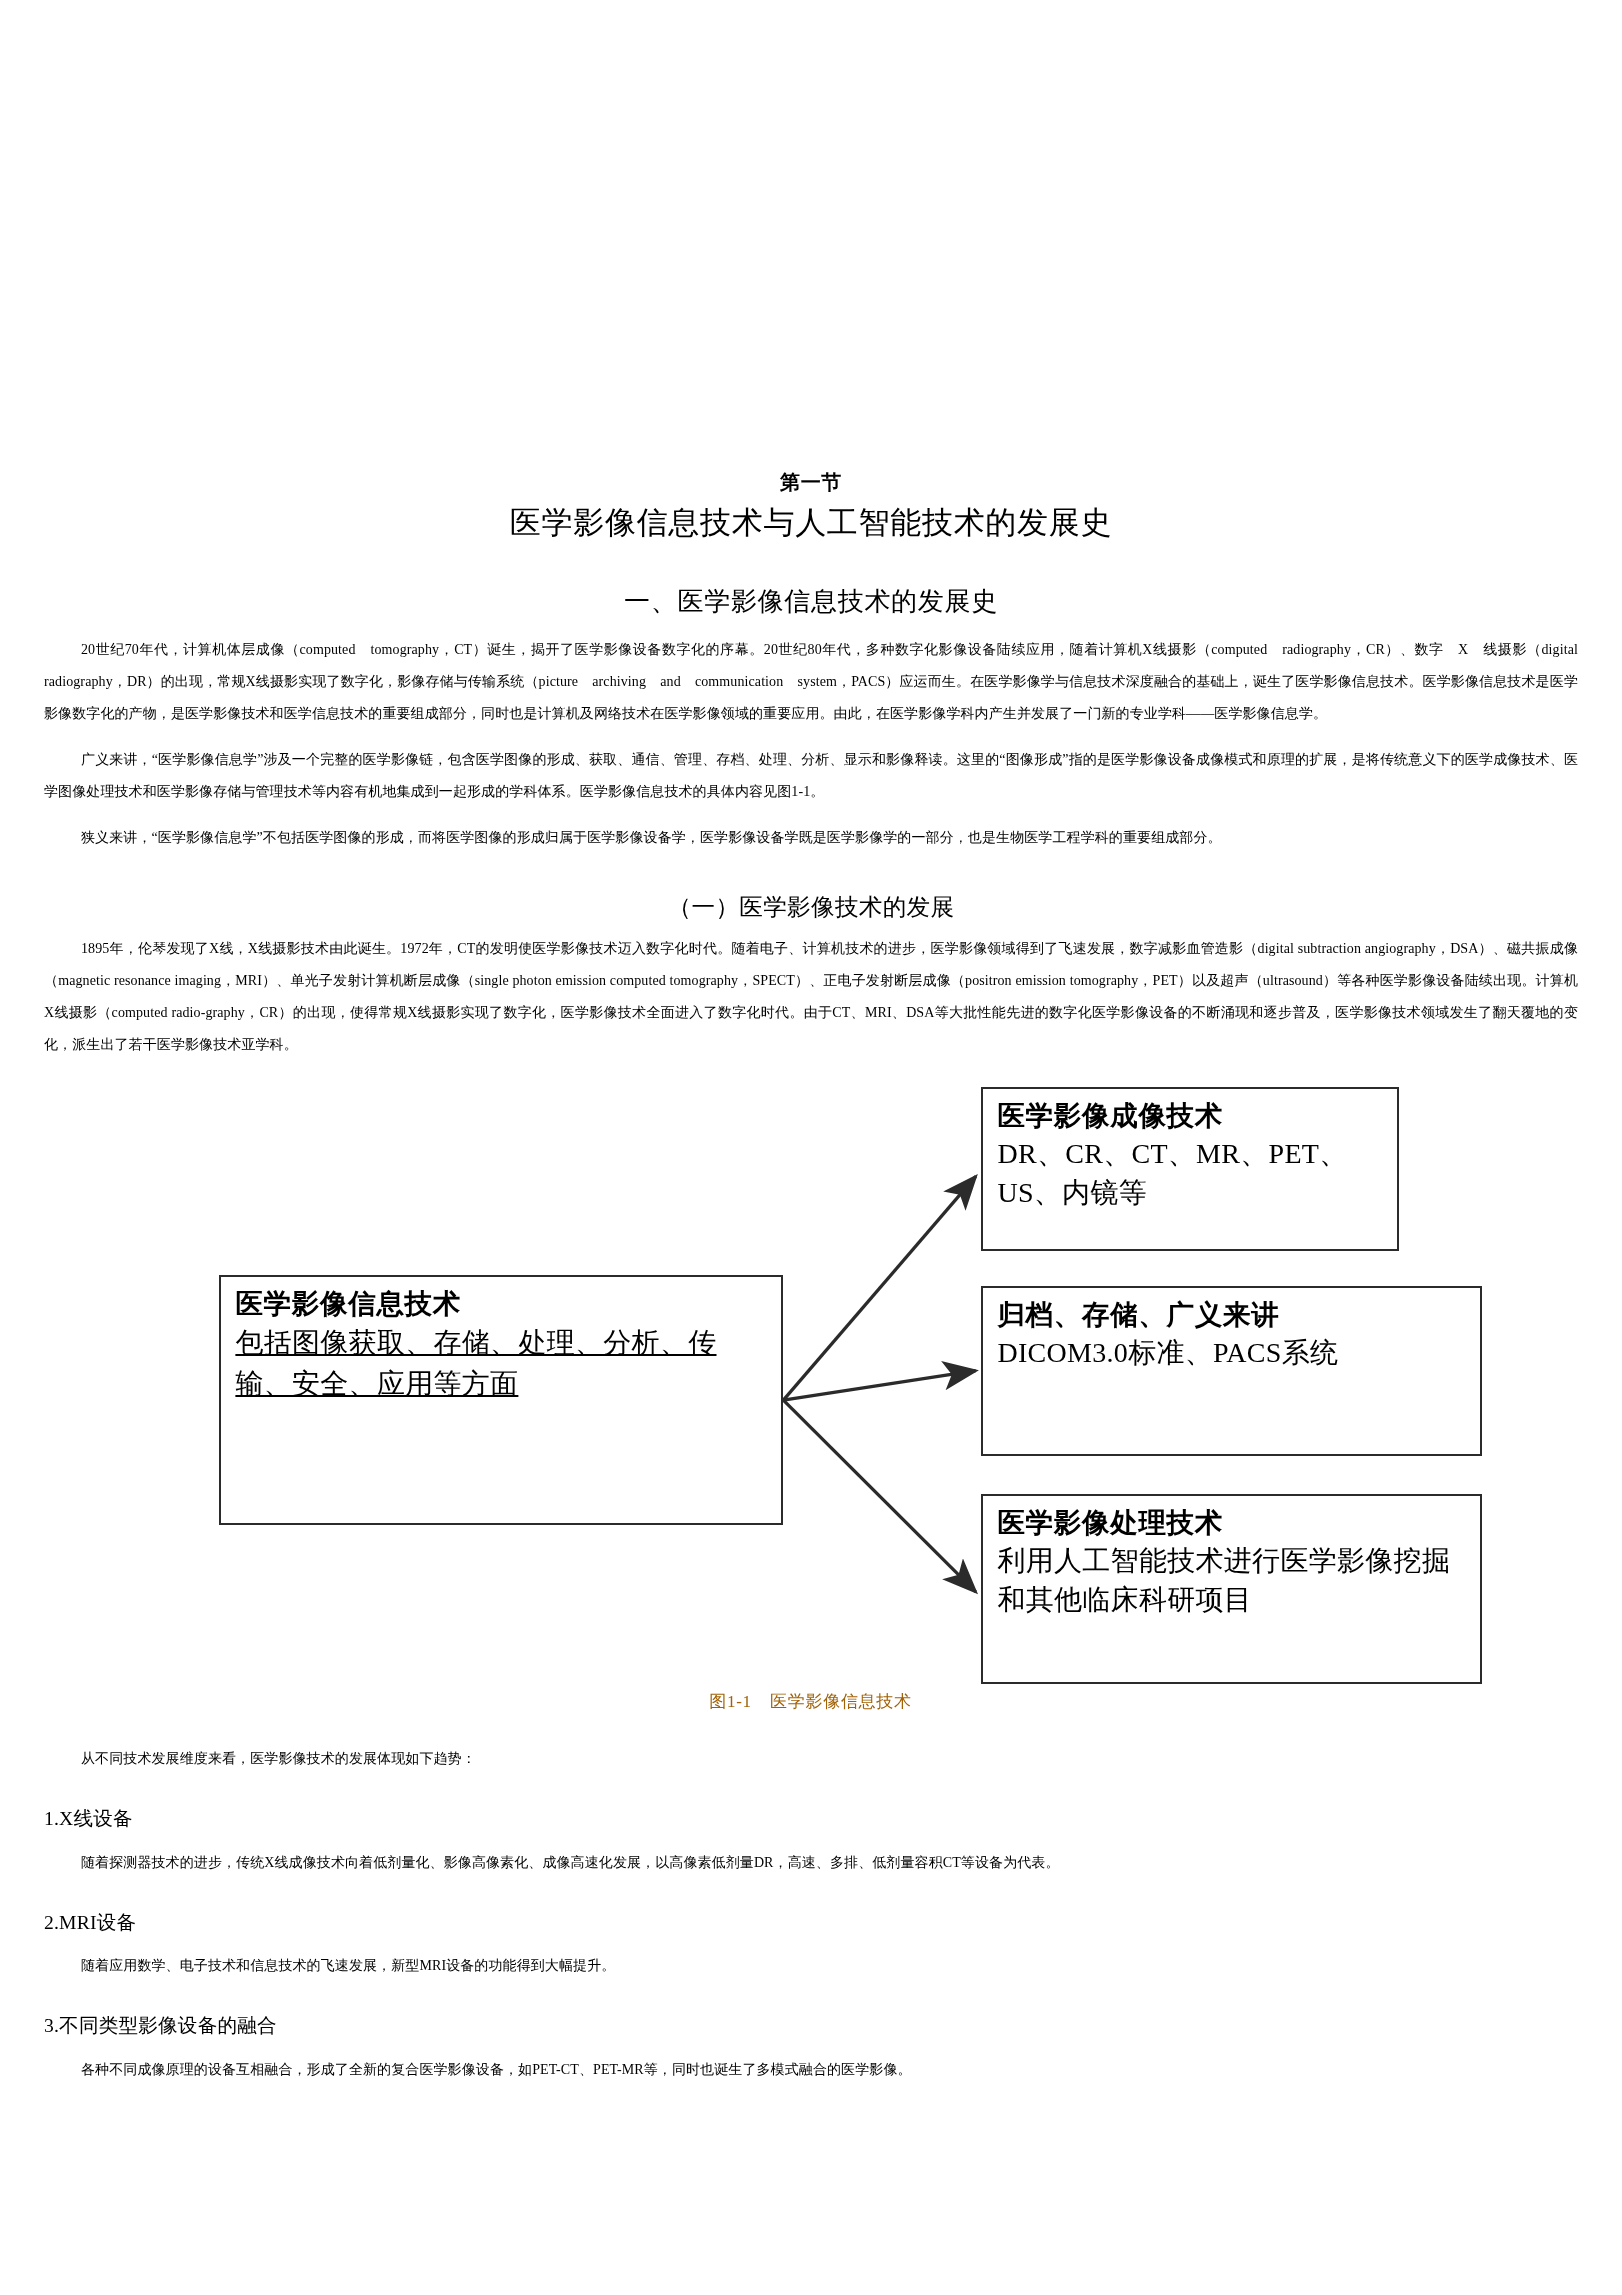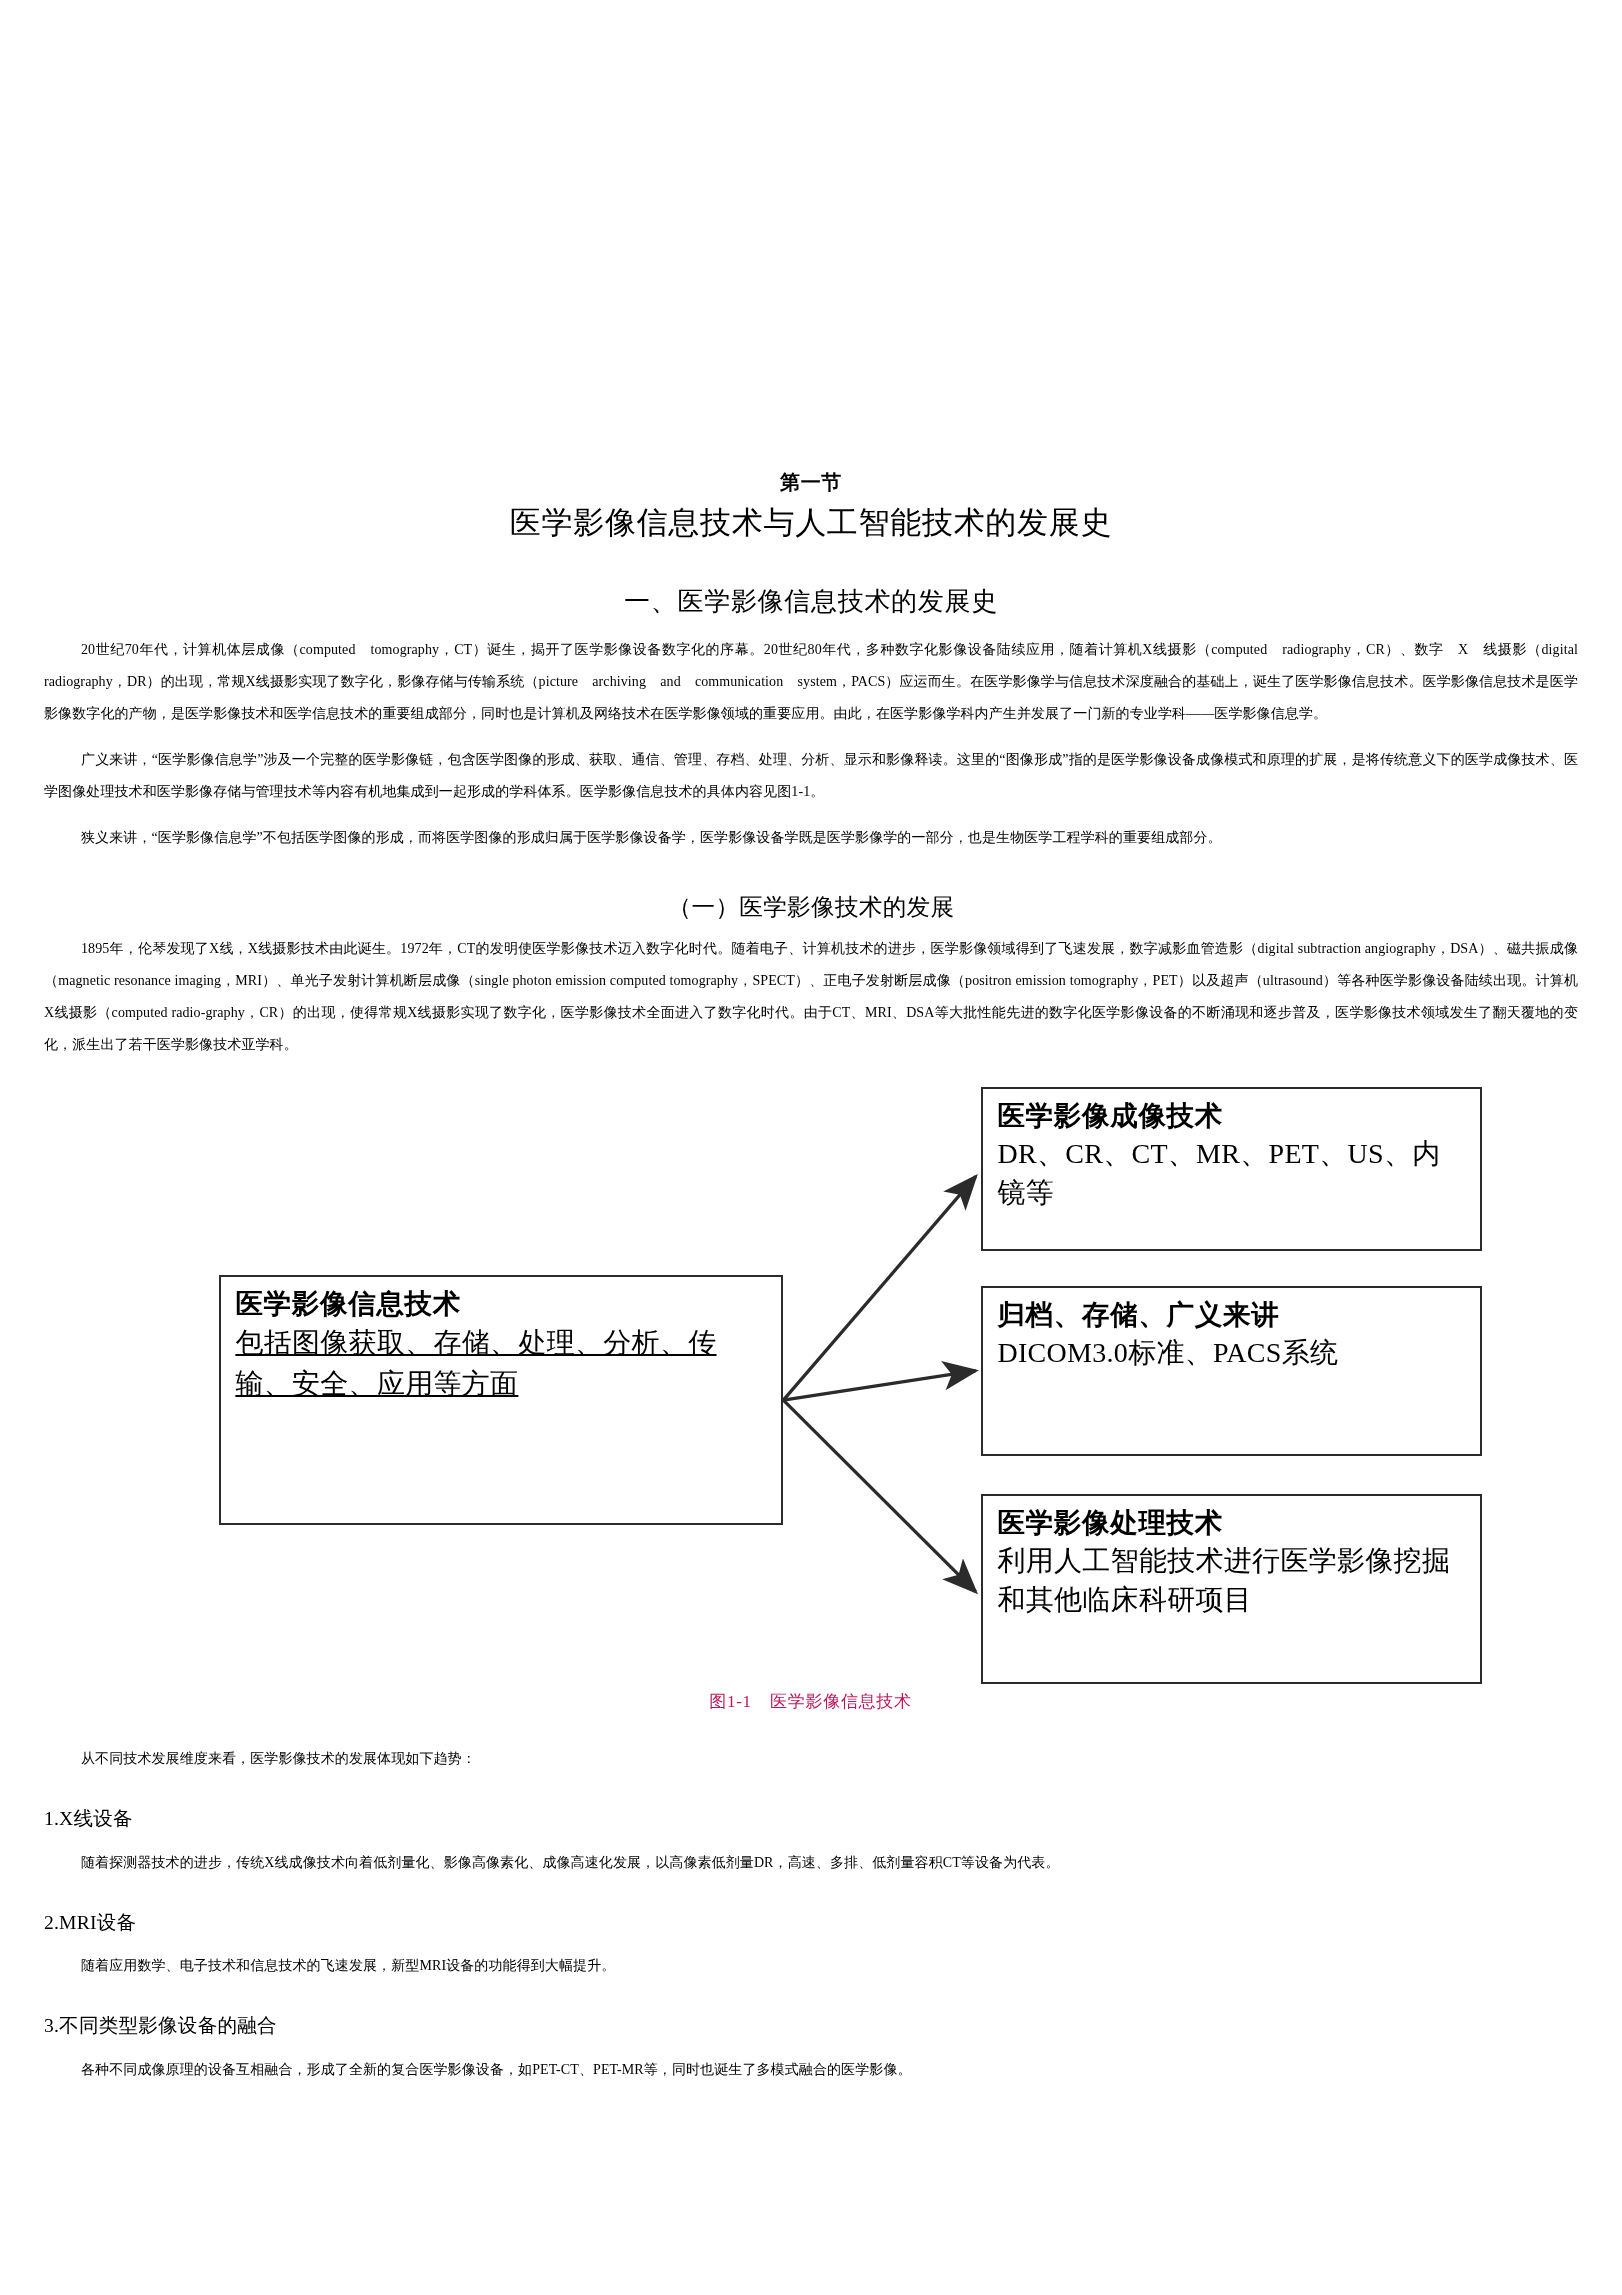--- a/index.html
+++ b/index.html
@@ -109,21 +109,21 @@
   #box-main {
     left: 175px;
     top: 200px;
     width: 564px;
     height: 250px;
   }
   #box-main .bdy { line-height: 41px; text-decoration: underline; }
   #box-imaging {
     left: 937px;
     top: 11.8px;
-    width: 501px;
+    width: 418px;
     height: 164px;
   }
   #box-storage {
     left: 937px;
     top: 211px;
     width: 501px;
     height: 170px;
   }
   #box-processing {
     left: 937px;
@@ -139,21 +139,21 @@
     height: 615px;
     overflow: visible;
   }
   .fig-caption {
     position: absolute;
     top: 615px;
     left: 0;
     width: 1533px;
     text-align: center;
     font-size: 17px;
-    color: #be185d;
+    color: #a16207;
     letter-spacing: 0.7px;
   }
   .fig-caption .gap { display: inline-block; width: 18.3px; }
 </style>
 </head>
 <body>
 
 <div class="page">
 
   <div class="title-block">

